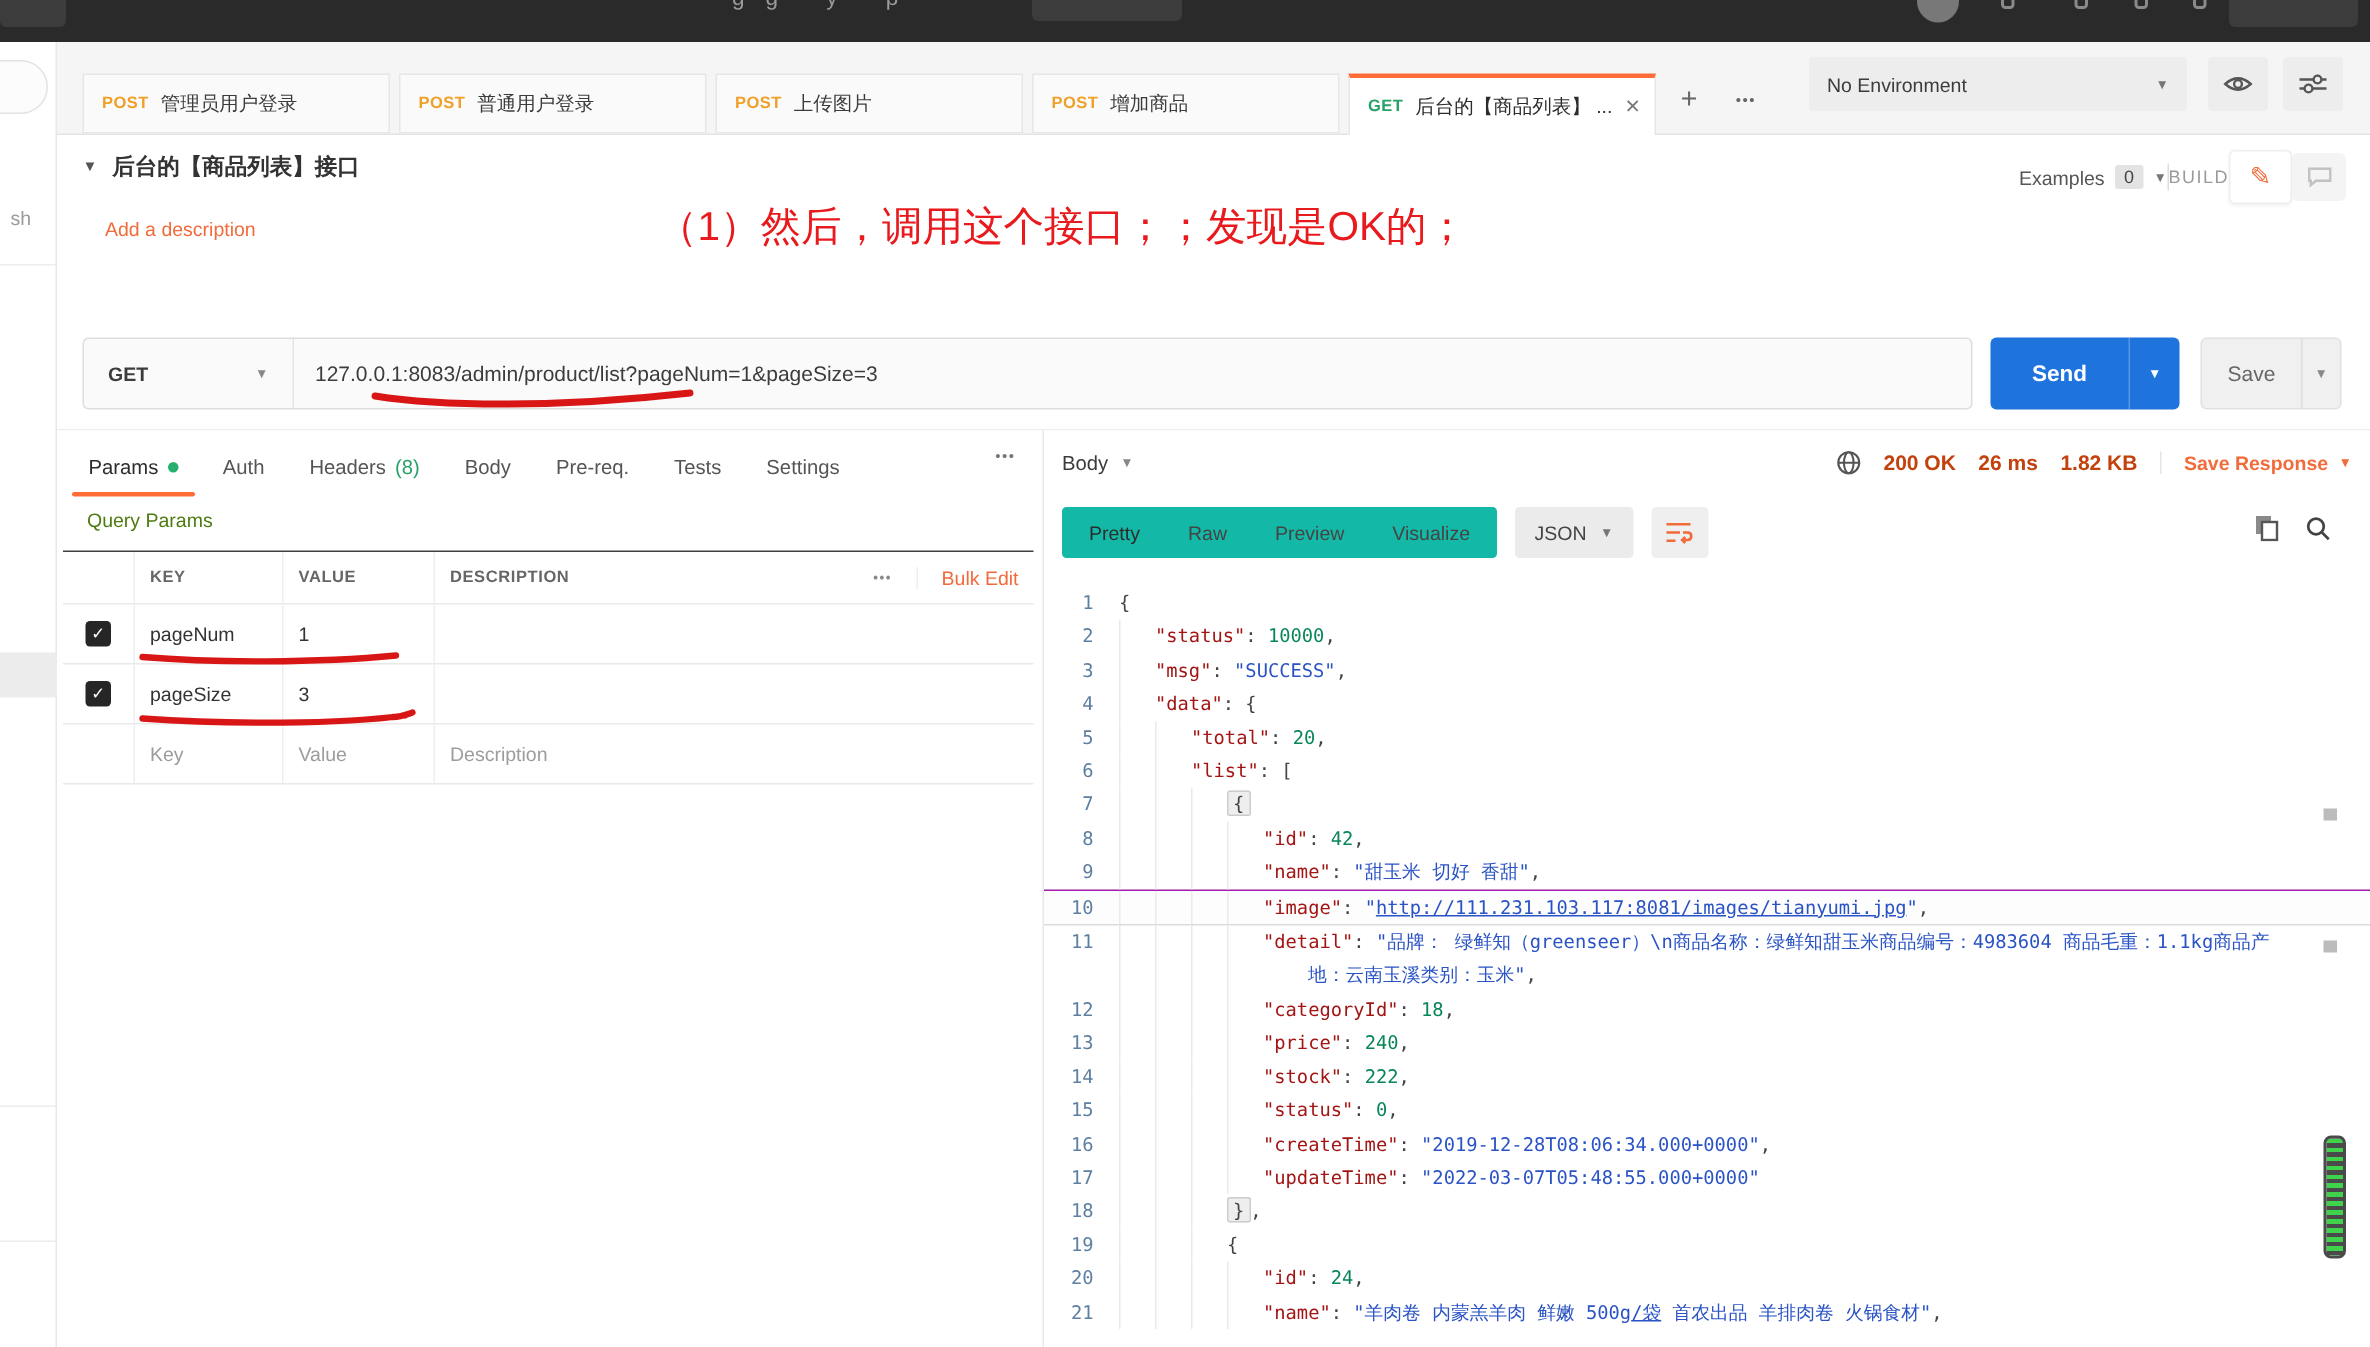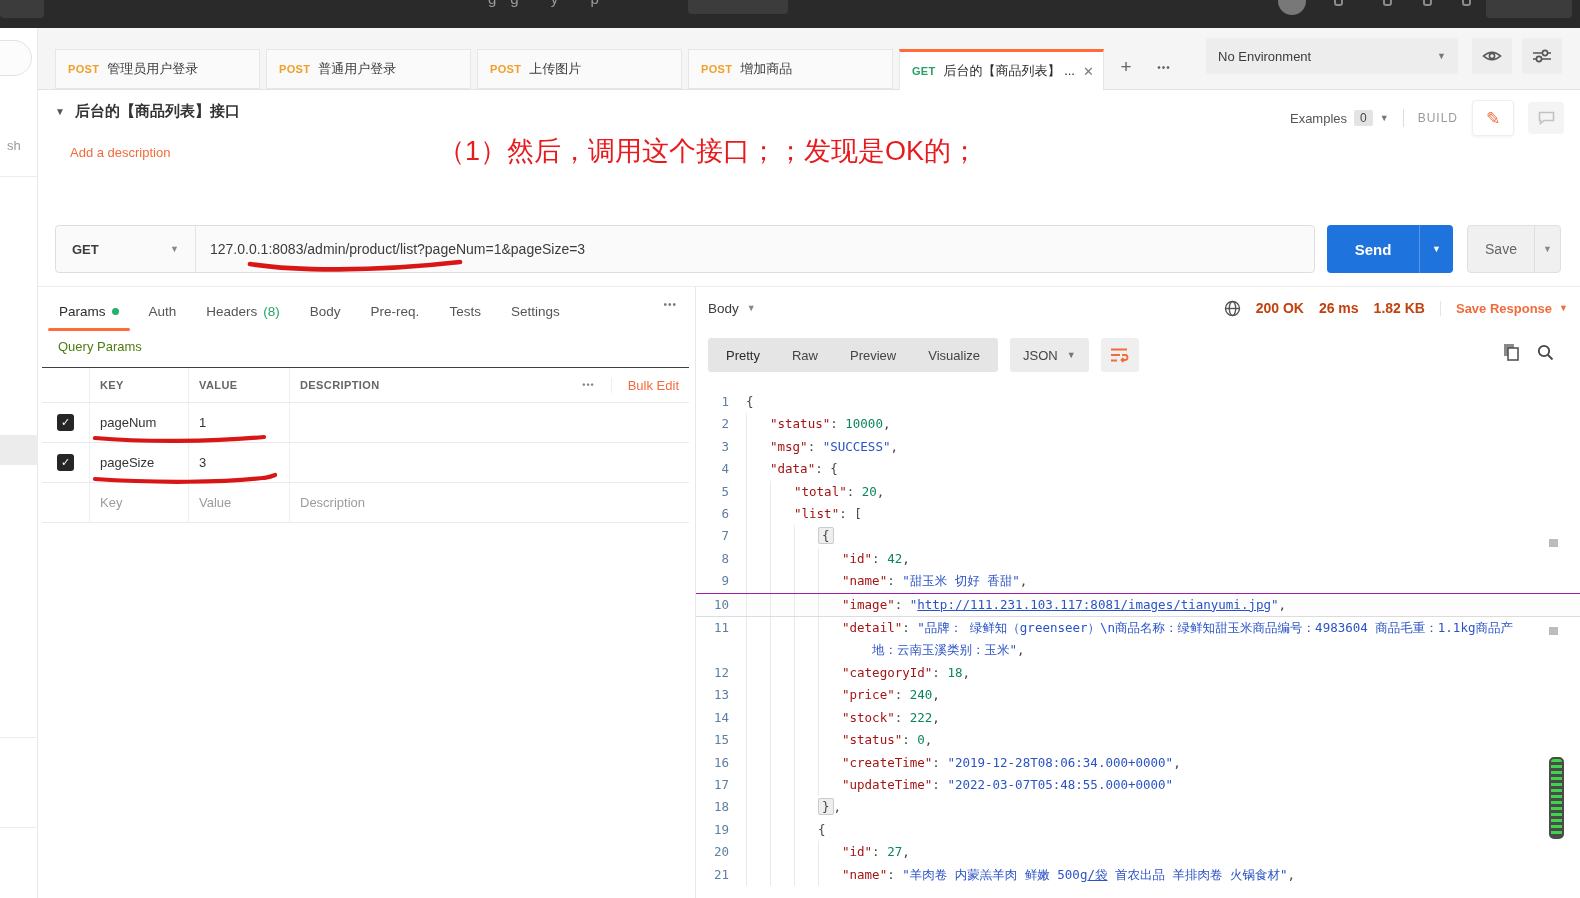--- a/index.html
+++ b/index.html
@@ -31,21 +31,21 @@
   .tab-plus,.tab-more{height:36px;width:32px;display:flex;align-items:center;justify-content:center;color:#666;font-size:19px;margin-bottom:4px;cursor:pointer}
   .tab-more{font-size:10px;letter-spacing:1px}
   .envbox{position:absolute;right:122px;top:10px;width:252px;height:36px;background:#ededed;border-radius:3px;display:flex;align-items:center;padding:0 12px;font-size:13px;color:#3c3c3c;cursor:pointer}
   .envbox .caret{margin-left:auto;color:#777;font-size:9px}
   .icbtn{position:absolute;top:10px;height:36px;background:#ededed;border-radius:3px;display:flex;align-items:center;justify-content:center;cursor:pointer}
 
   
   .req-title-row{position:absolute;left:55px;top:102px;display:flex;align-items:center;gap:10px;z-index:5}
   .req-caret{color:#555;font-size:10px;cursor:pointer}
   .req-title{font-size:15px;font-weight:700;color:#333}
-  .req-right{position:absolute;right:16px;top:100px;display:flex;align-items:center;gap:14px;z-index:5}
+  .req-right{position:absolute;right:16px;top:100px;display:flex;align-items:center;z-index:5}
   .examples{display:flex;align-items:center;gap:7px;font-size:13px;color:#555;cursor:pointer}
   .badge0{background:#e3e3e3;border-radius:2px;padding:1px 6px;font-size:12px;color:#444}
   .vsep{width:1px;height:18px;background:#ddd}
   .buildlbl{font-size:12px;color:#9a9a9a;letter-spacing:1px}
   .pencilbtn{width:42px;height:36px;background:#fff;border:1px solid #eee;border-radius:4px;box-shadow:0 1px 3px rgba(0,0,0,.06);display:flex;align-items:center;justify-content:center;color:#f26b3b;font-size:17px;cursor:pointer}
   .commentbtn{width:36px;height:32px;background:#f4f4f4;border-radius:4px;display:flex;align-items:center;justify-content:center;cursor:pointer}
   .adddesc{position:absolute;left:70px;top:145px;font-size:13px;color:#f26b3b;cursor:pointer;z-index:5}
   .annotation{position:absolute;left:438px;top:133px;font-size:27px;color:#e81a1d;z-index:6;white-space:nowrap}
 
   
@@ -87,21 +87,21 @@
   
   .rpane{position:absolute;left:695px;top:287px;width:885px;height:611px;background:#fff;border-left:1px solid #e8e8e8;z-index:4}
   .resp-head{position:absolute;left:12px;right:12px;top:0;height:42px;display:flex;align-items:center}
   .bodylbl{display:flex;align-items:center;gap:8px;font-size:13.5px;color:#3c3c3c;cursor:pointer}
   .bodylbl .caret{color:#888;font-size:9px}
   .resp-right{margin-left:auto;display:flex;align-items:center;gap:15px}
   .stat{color:#c2410c;font-size:14px;font-weight:600}
   .saveresp{display:flex;align-items:center;gap:7px;color:#f26b3b;font-size:13px;font-weight:600;border-left:1px solid #e5e5e5;padding-left:15px;cursor:pointer}
   .saveresp .caret{font-size:9px}
   .resp-toolbar{position:absolute;left:12px;top:50px;height:36px;display:flex;align-items:center;gap:12px}
-  .viewgroup{height:34px;background:#e5e5e5;border-radius:3px;display:flex;align-items:center;padding:0 2px}
+  .viewgroup{height:34px;background:#14b8a6;border-radius:3px;display:flex;align-items:center;padding:0 2px}
   .vtab{padding:0 16px;font-size:13px;color:#444;cursor:pointer}
   .vtab:first-child{color:#2c2c2c}
   .fmtbox{height:34px;background:#ebebeb;border-radius:3px;display:flex;align-items:center;gap:9px;padding:0 13px;font-size:13px;color:#444;cursor:pointer}
   .fmtbox .caret{color:#777;font-size:9px}
   .wrapbtn{height:34px;width:38px;background:#efefef;border-radius:3px;display:flex;align-items:center;justify-content:center;cursor:pointer}
   .resp-tools-right{position:absolute;right:26px;top:56px;display:flex;align-items:center;gap:17px}
 
   
   .code{position:absolute;left:0;right:0;top:100px;bottom:0;overflow:hidden;font-family:"DejaVu Sans Mono","Liberation Mono",monospace;font-size:12.5px;line-height:22.4px;padding-top:4px}
   .code-line{display:flex;align-items:flex-start;padding-right:44px}
@@ -535,21 +535,21 @@
           <span class="code-text"><span class="tk-p">{</span></span>
         </div>
         <div class="code-line">
           <span class="ln">20</span>
           <span class="igs">
             <span class="ig"></span>
             <span class="ig"></span>
             <span class="ig"></span>
             <span class="ig"></span>
           </span>
-          <span class="code-text"><span class="tk-k">"id"</span><span class="tk-p">: </span><span class="tk-n">27</span><span class="tk-p">,</span></span>
+          <span class="code-text"><span class="tk-k">"id"</span><span class="tk-p">: </span><span class="tk-n">24</span><span class="tk-p">,</span></span>
         </div>
         <div class="code-line">
           <span class="ln">21</span>
           <span class="igs">
             <span class="ig"></span>
             <span class="ig"></span>
             <span class="ig"></span>
             <span class="ig"></span>
           </span>
           <span class="code-text"><span class="tk-k">"name"</span><span class="tk-p">: </span><span class="tk-s">"羊肉卷 内蒙羔羊肉 鲜嫩 500g</span><span class="tk-l">/袋</span><span class="tk-s"> 首农出品 羊排肉卷 火锅食材"</span><span class="tk-p">,</span></span>

